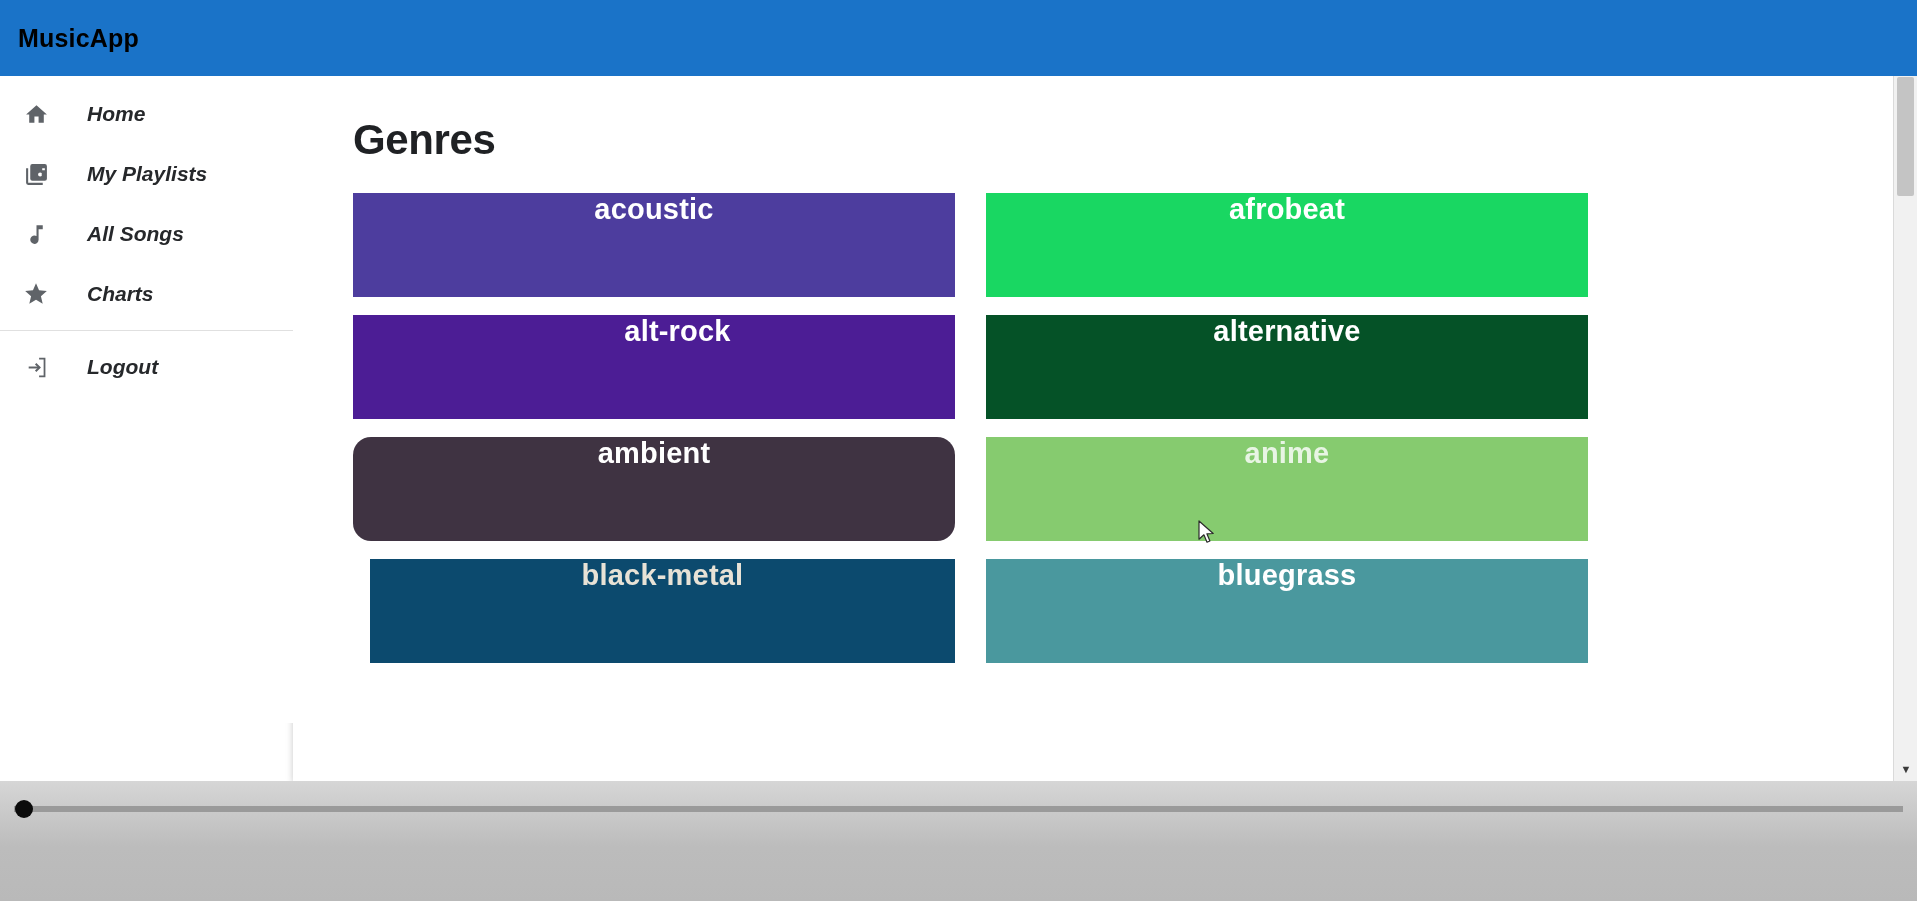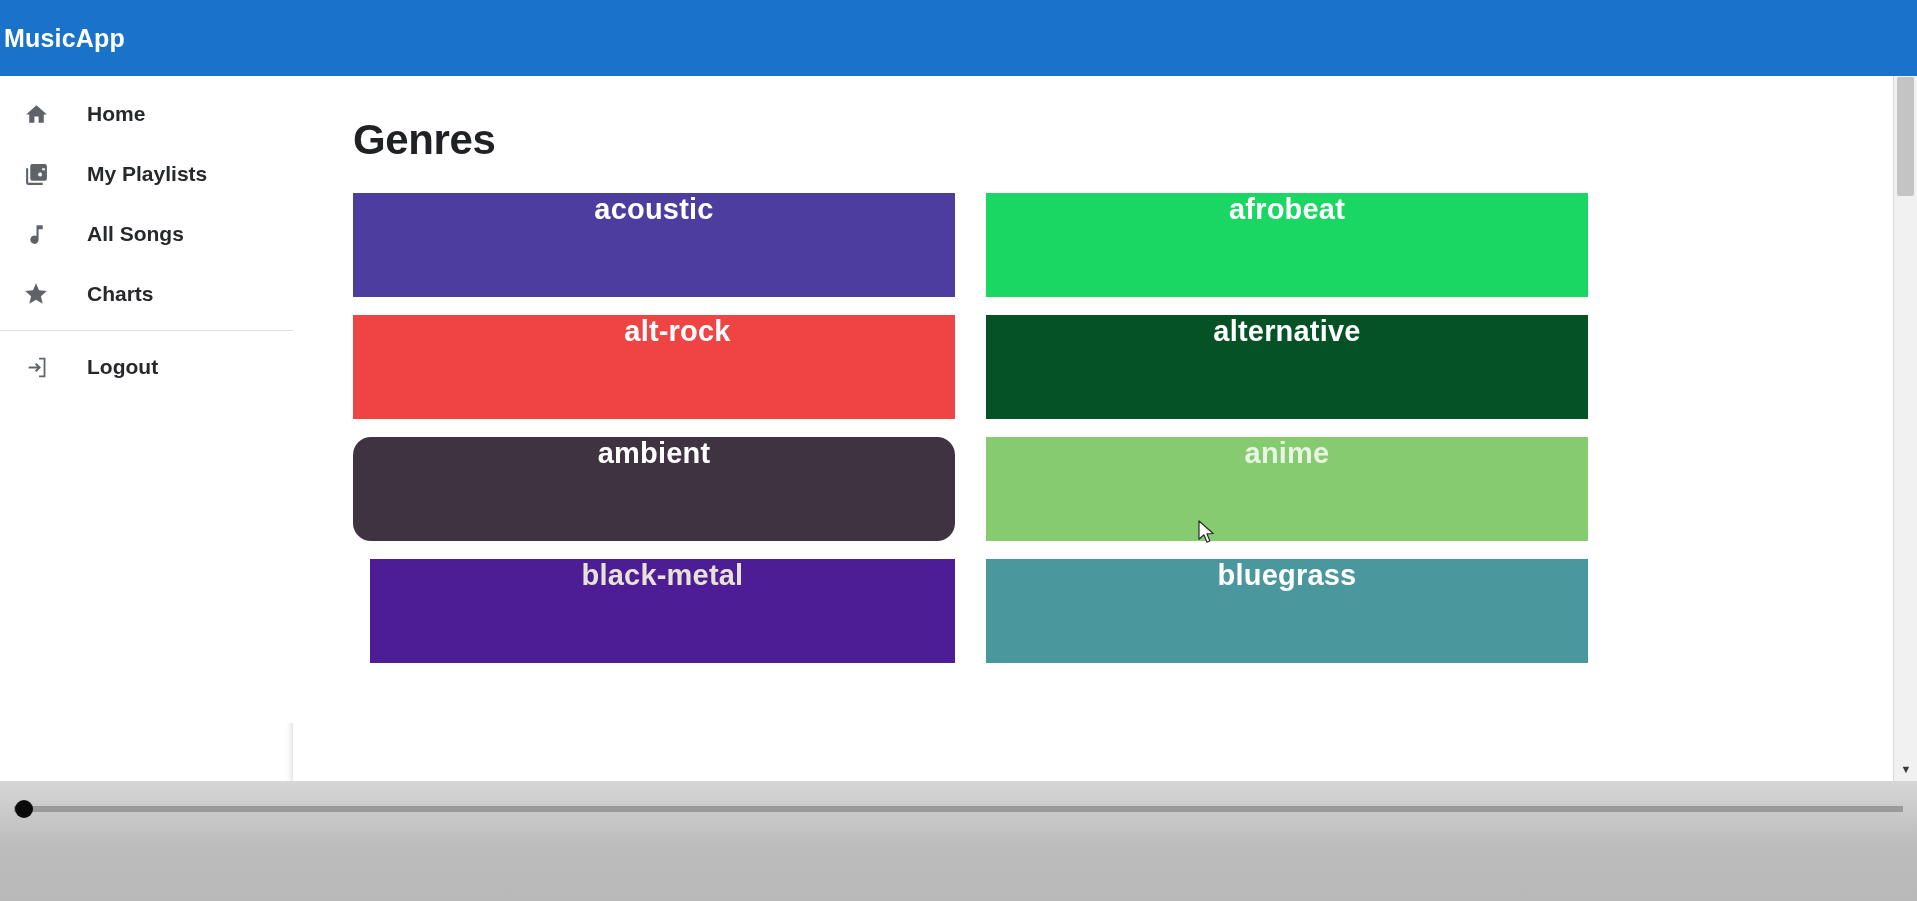--- a/index.html
+++ b/index.html
@@ -14,34 +14,35 @@
 
   
   .appbar {
     position: absolute; top: 0; left: 0;
     width: 1917px; height: 76px;
     background: #1a73c8;
     display: flex; align-items: center;
     z-index: 30;
   }
   .appbar-title {
-    color: #ffffff;
+    color: #000000;
     font-size: 25px;
     font-weight: bold;
-    margin-left: 4px;
+    margin-left: 18px;
     letter-spacing: .2px;
   }
 
   
   .sidebar {
     position: absolute; top: 76px; left: 0;
     width: 293px; height: 647px;
     background: #ffffff;
     z-index: 20;
     padding-top: 8px;
+    font-style: italic;
   }
   .nav-item {
     display: flex; align-items: center;
     height: 60px;
     padding-left: 14px;
     cursor: pointer;
   }
   .nav-icon {
     width: 44px; min-width: 44px;
     display: flex; align-items: center; justify-content: center;
@@ -226,33 +227,33 @@
     <div class="content-inner">
       <h1 class="page-title">Genres</h1>
 
       <div class="genre-grid">
         <div class="genre-tile" style="background-color: rgb(77, 61, 158);">
           <span class="genre-label" style="color: rgb(255, 255, 255);">acoustic</span>
         </div>
         <div class="genre-tile" style="background-color: rgb(25, 215, 98);">
           <span class="genre-label" style="color: rgb(255, 255, 255);">afrobeat</span>
         </div>
-        <div class="genre-tile" style="background-color: #ef4444; padding-left: 47px;">
+        <div class="genre-tile" style="background-color: #4c1d95; padding-left: 47px;">
           <span class="genre-label" style="color: rgb(255, 255, 255);">alt-rock</span>
         </div>
         <div class="genre-tile" style="background-color: rgb(5, 82, 39);">
           <span class="genre-label" style="color: rgb(255, 255, 255);">alternative</span>
         </div>
         <div class="genre-tile" style="background-color: rgb(63, 51, 66); border-radius: 18px;">
           <span class="genre-label" style="color: rgb(255, 255, 255);">ambient</span>
         </div>
         <div class="genre-tile" style="background-color: rgb(134, 203, 111);">
           <span class="genre-label" style="color: rgb(232, 245, 228);">anime</span>
         </div>
-        <div class="genre-tile" style="background-color: #4c1d95; margin-left: 17px;">
+        <div class="genre-tile" style="background-color: #0c4a6e; margin-left: 17px;">
           <span class="genre-label" style="color: rgb(232, 226, 214);">black-metal</span>
         </div>
         <div class="genre-tile" style="background-color: rgb(74, 152, 158);">
           <span class="genre-label" style="color: rgb(255, 255, 255);">bluegrass</span>
         </div>
       </div>
     </div>
   </main>
 
   <div class="vscroll">

